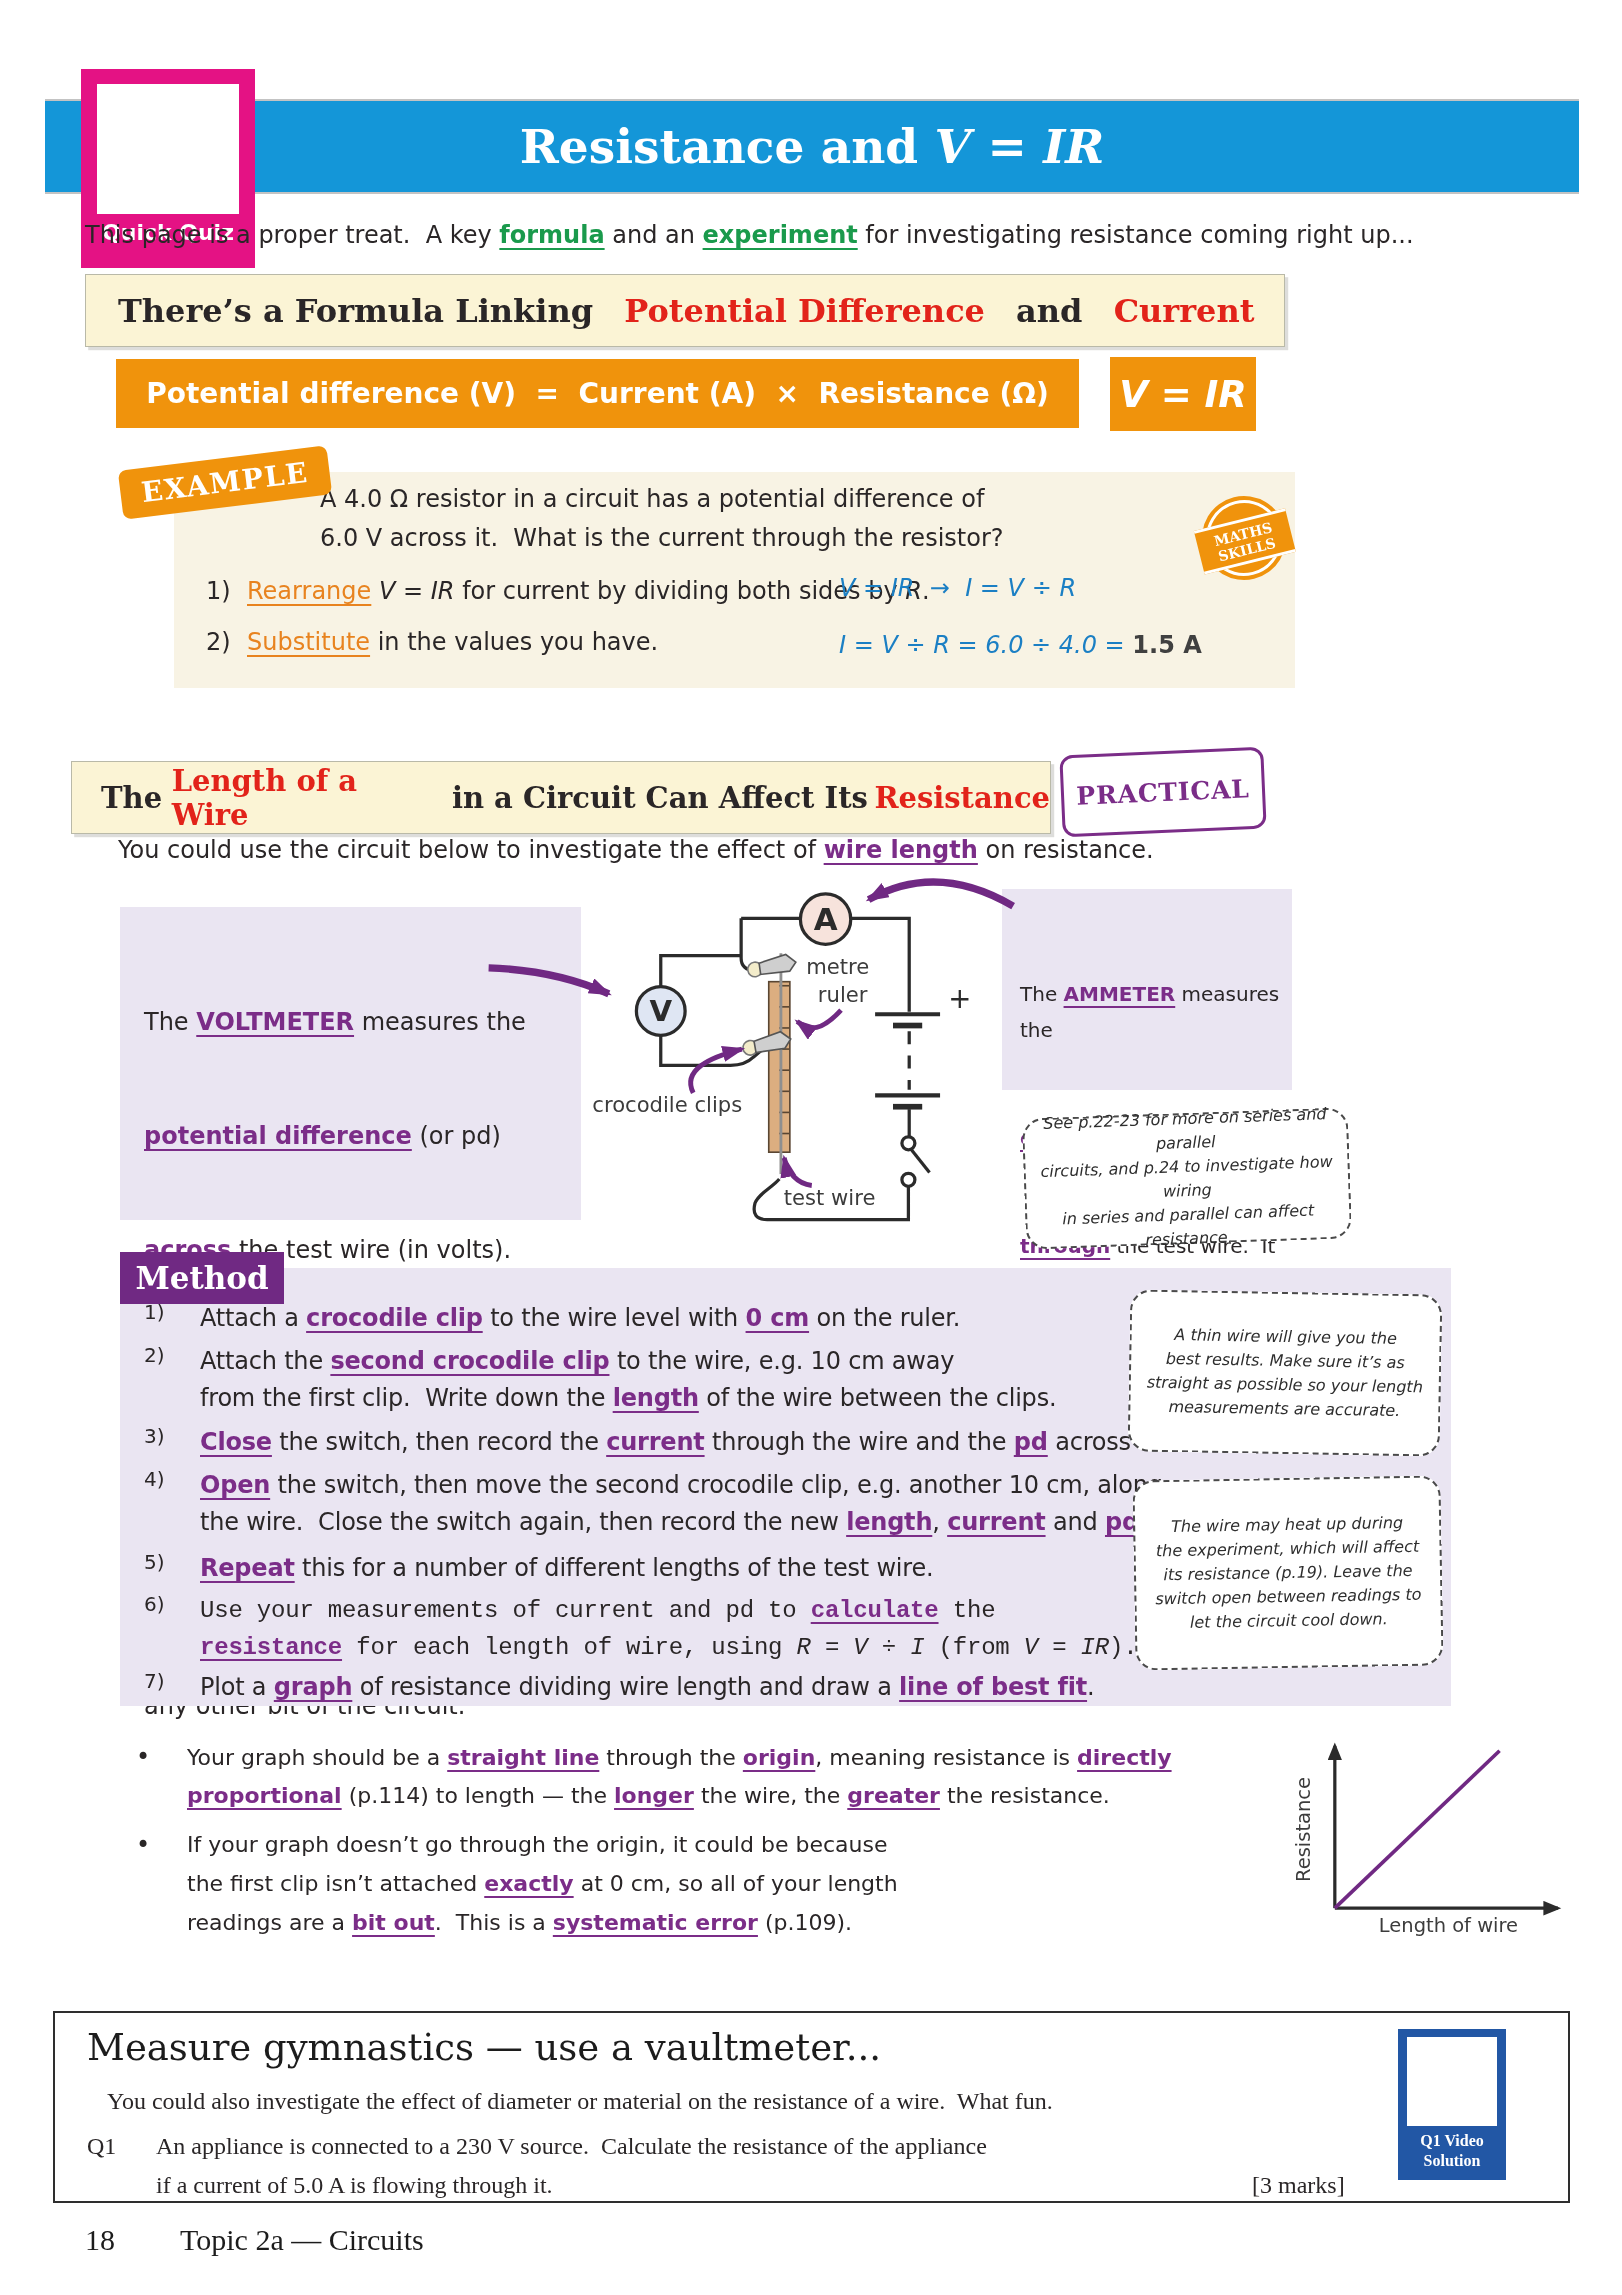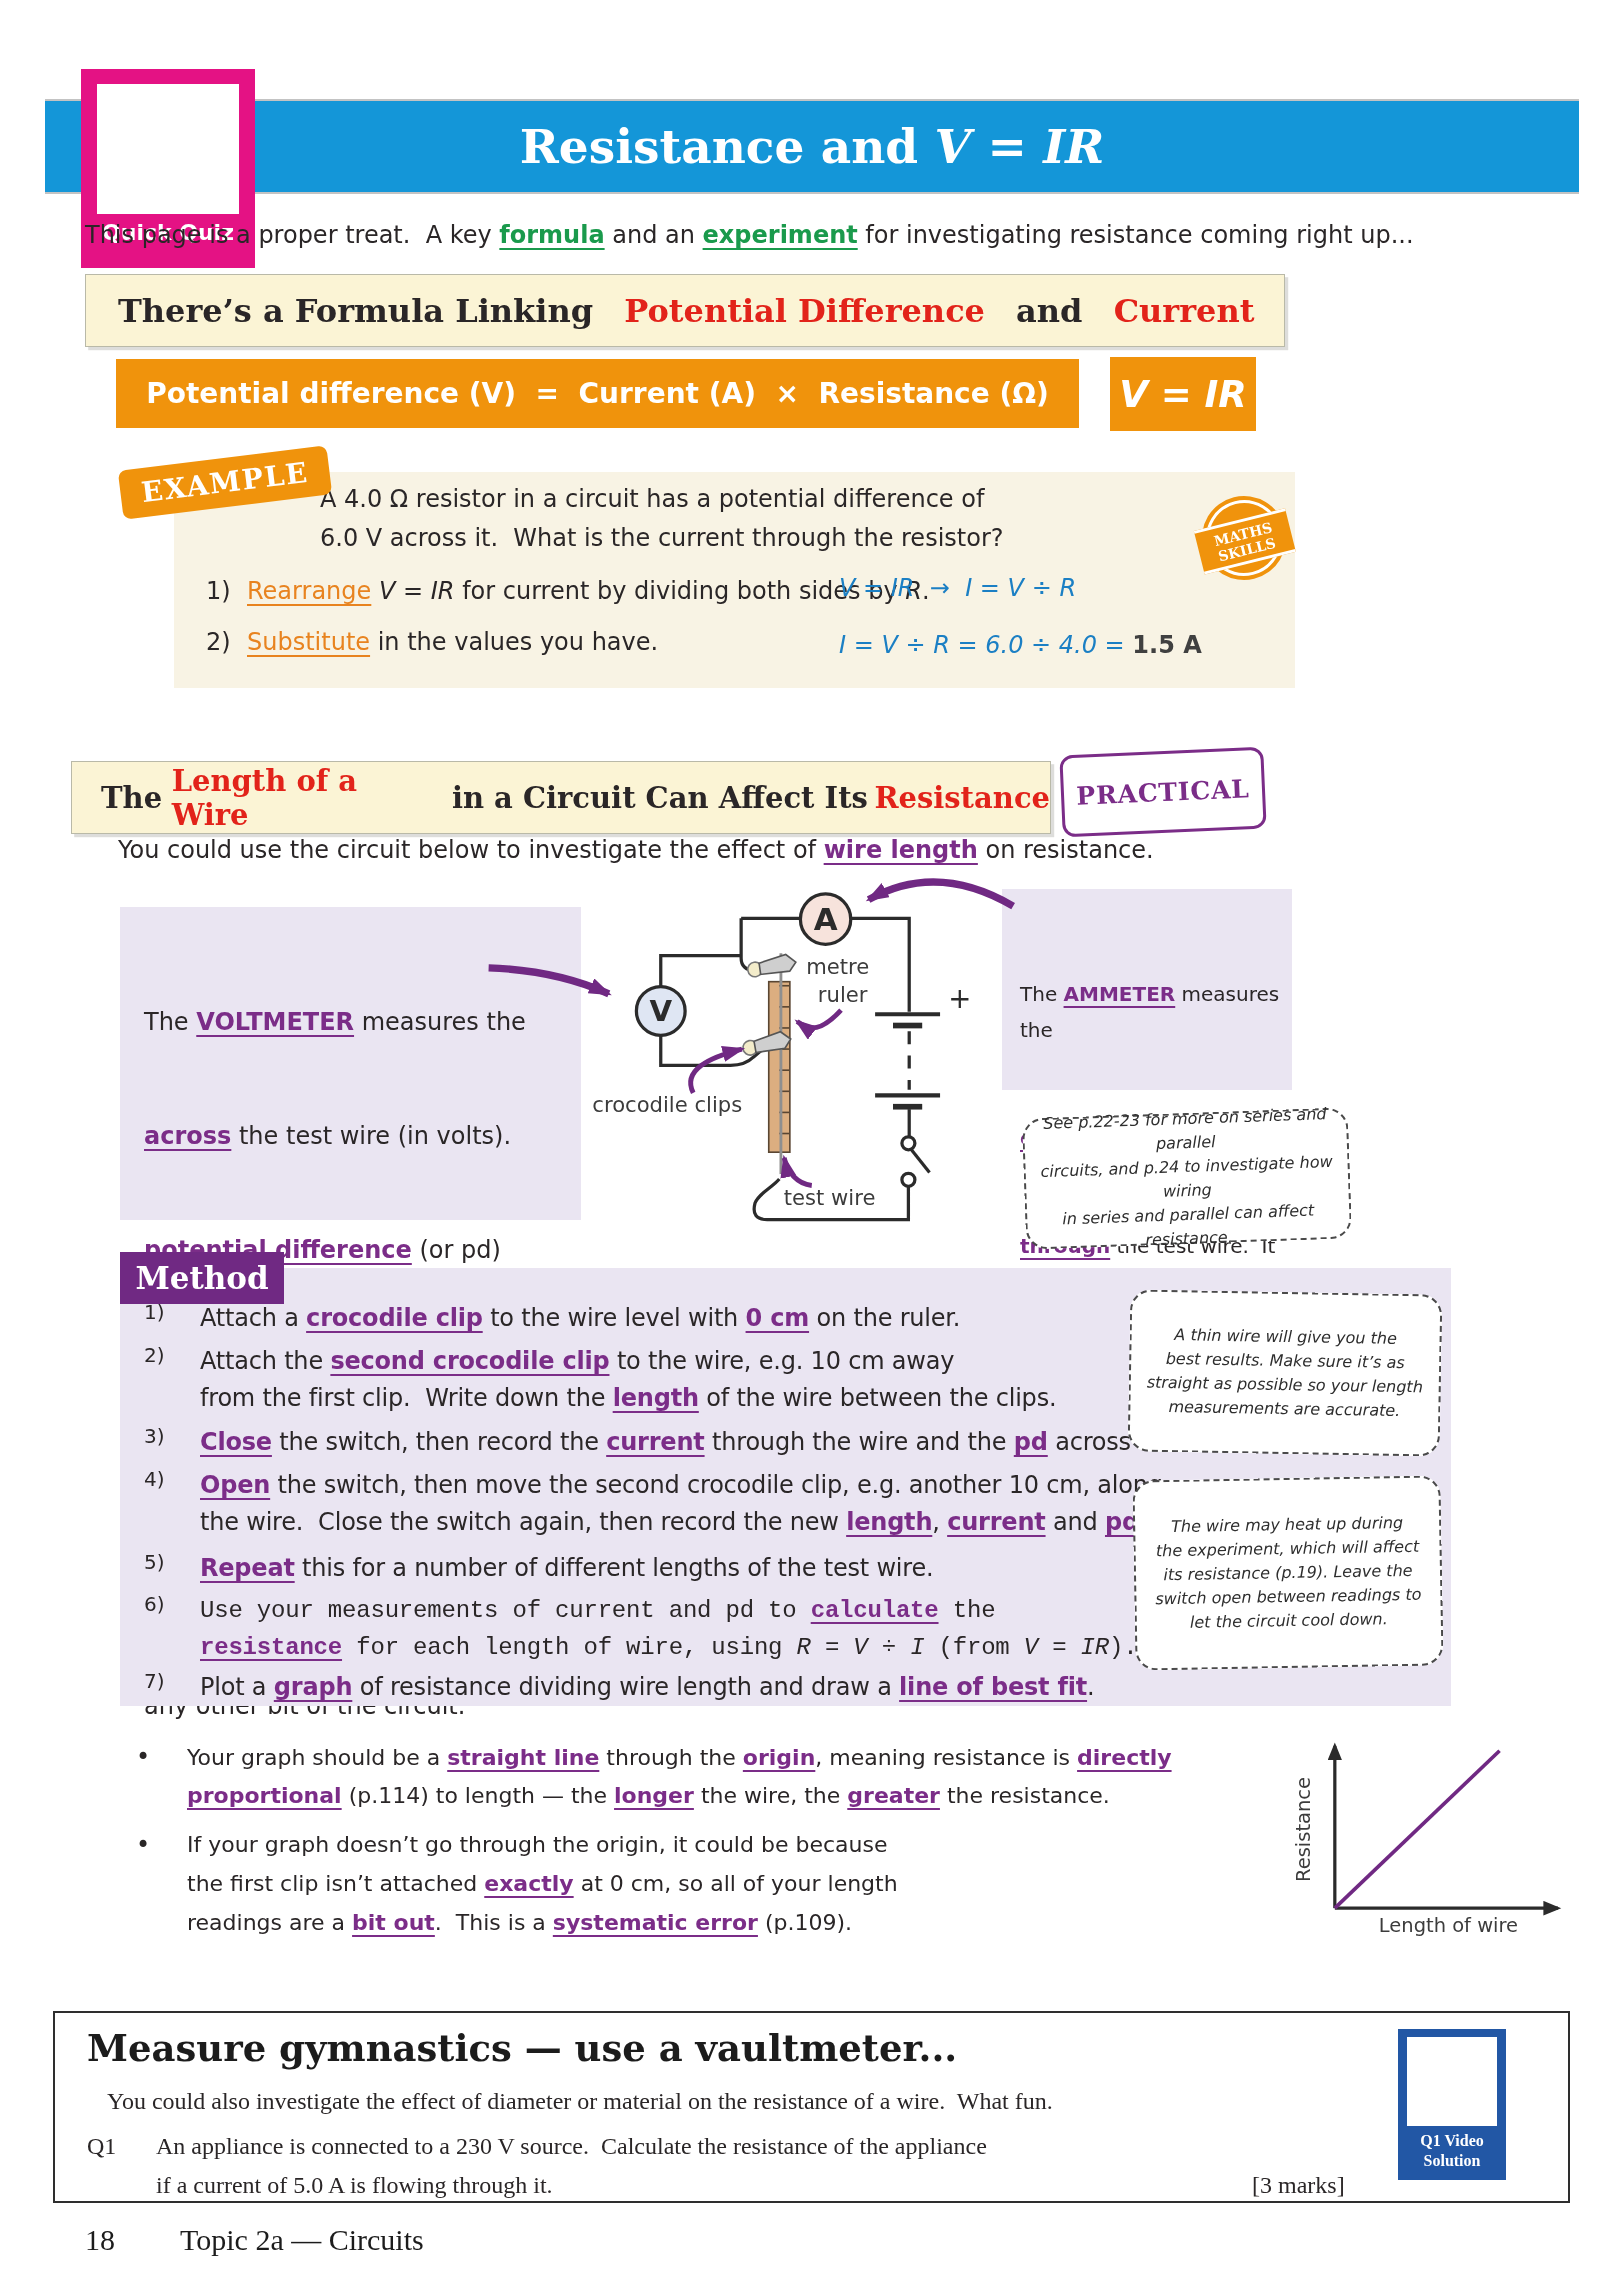--- a/index.html
+++ b/index.html
@@ -68,21 +68,21 @@
   .mhead{left:120px;top:1252px;width:164px;height:52px;background:#702983;color:#fff;
          font-family:"DejaVu Serif",serif;font-weight:bold;font-size:31px;display:flex;align-items:center;justify-content:center;}
   .mpanel{left:120px;top:1268px;width:1331px;height:438px;}
   .mnum{position:absolute;font-size:20px;}
   .mstep{position:absolute;left:80px;font-size:24px;line-height:37px;white-space:pre-wrap;letter-spacing:-0.2px;}
   
   .bullet-dot{position:absolute;font-size:24px;}
   .bline{position:absolute;font-size:22px;white-space:pre-wrap;}
   
   .bot{left:53px;top:2011px;width:1513px;height:188px;border:2.4px solid #2e2e2e;background:#fff;}
-  .bot-title{position:absolute;left:32px;top:13px;font-family:"DejaVu Serif",serif;font-weight:bold;font-size:37px;color:#1c1c1c;}
+  .bot-title{position:absolute;left:32px;top:13px;font-family:"DejaVu Serif",serif;font-weight:normal;font-size:37px;color:#1c1c1c;}
   .bot-line{position:absolute;left:32px;top:75px;font-family:"Liberation Serif","DejaVu Serif",serif;font-size:24px;margin-left:20px;}
   .bot-q{position:absolute;font-family:"Liberation Serif","DejaVu Serif",serif;font-size:24px;}
   .vid{position:absolute;left:1343px;top:16px;width:108px;height:151px;background:#2257a5;cursor:pointer;}
   .vid-inner{position:absolute;left:9px;top:8px;width:90px;height:89px;background:#ffffff;}
   .vid-label{position:absolute;left:0;top:102px;width:108px;text-align:center;color:#fff;
              font-family:"Liberation Serif","DejaVu Serif",serif;font-weight:bold;font-size:16px;line-height:19.5px;}
   .footer{left:85px;top:2223px;font-family:"Liberation Serif","DejaVu Serif",serif;font-size:30px;color:#1c1c1c;}
   .footer .topic{margin-left:65px;}
   svg text{font-family:"DejaVu Sans",sans-serif;}
 </style>
@@ -129,22 +129,22 @@
       </div>
   </div>
 
   <div class="abs ybar h2bar pre"><span>The </span><span class="red">Length of a Wire</span><span> in a Circuit Can Affect Its </span><span class="red">Resistance</span></div>
   <div class="abs prac">PRACTICAL</div>
 
   <div class="abs circline pre"><span>You could use the circuit below to investigate the effect of </span><span class="kw">wire length</span><span> on resistance.</span></div>
 
   <div class="abs lav voltbox pre">
     <div><span>The </span><span class="kw">VOLTMETER</span><span> measures the</span></div>
+    <div><span class="kw">potential difference</span><span> (or pd)</span></div>
     <div><span class="kw">across</span><span> the test wire (in volts).</span></div>
-    <div><span class="kw">potential difference</span><span> (or pd)</span></div>
     <div><span>It must always be placed</span></div>
     <div><span>in </span><span class="kw">parallel</span><span> around whatever</span></div>
     <div><span>you’re investigating — </span><span class="kw">NOT</span></div>
     <div><span>any other bit of the circuit.</span></div>
   </div>
 
   <div class="abs lav ammbox pre">
     <div><span>The </span><span class="kw">AMMETER</span><span> measures the</span></div>
     <div><span class="kw">current</span><span> (in amps) flowing</span></div>
     <div><span class="kw">through</span><span> the test wire.  It must</span></div>

